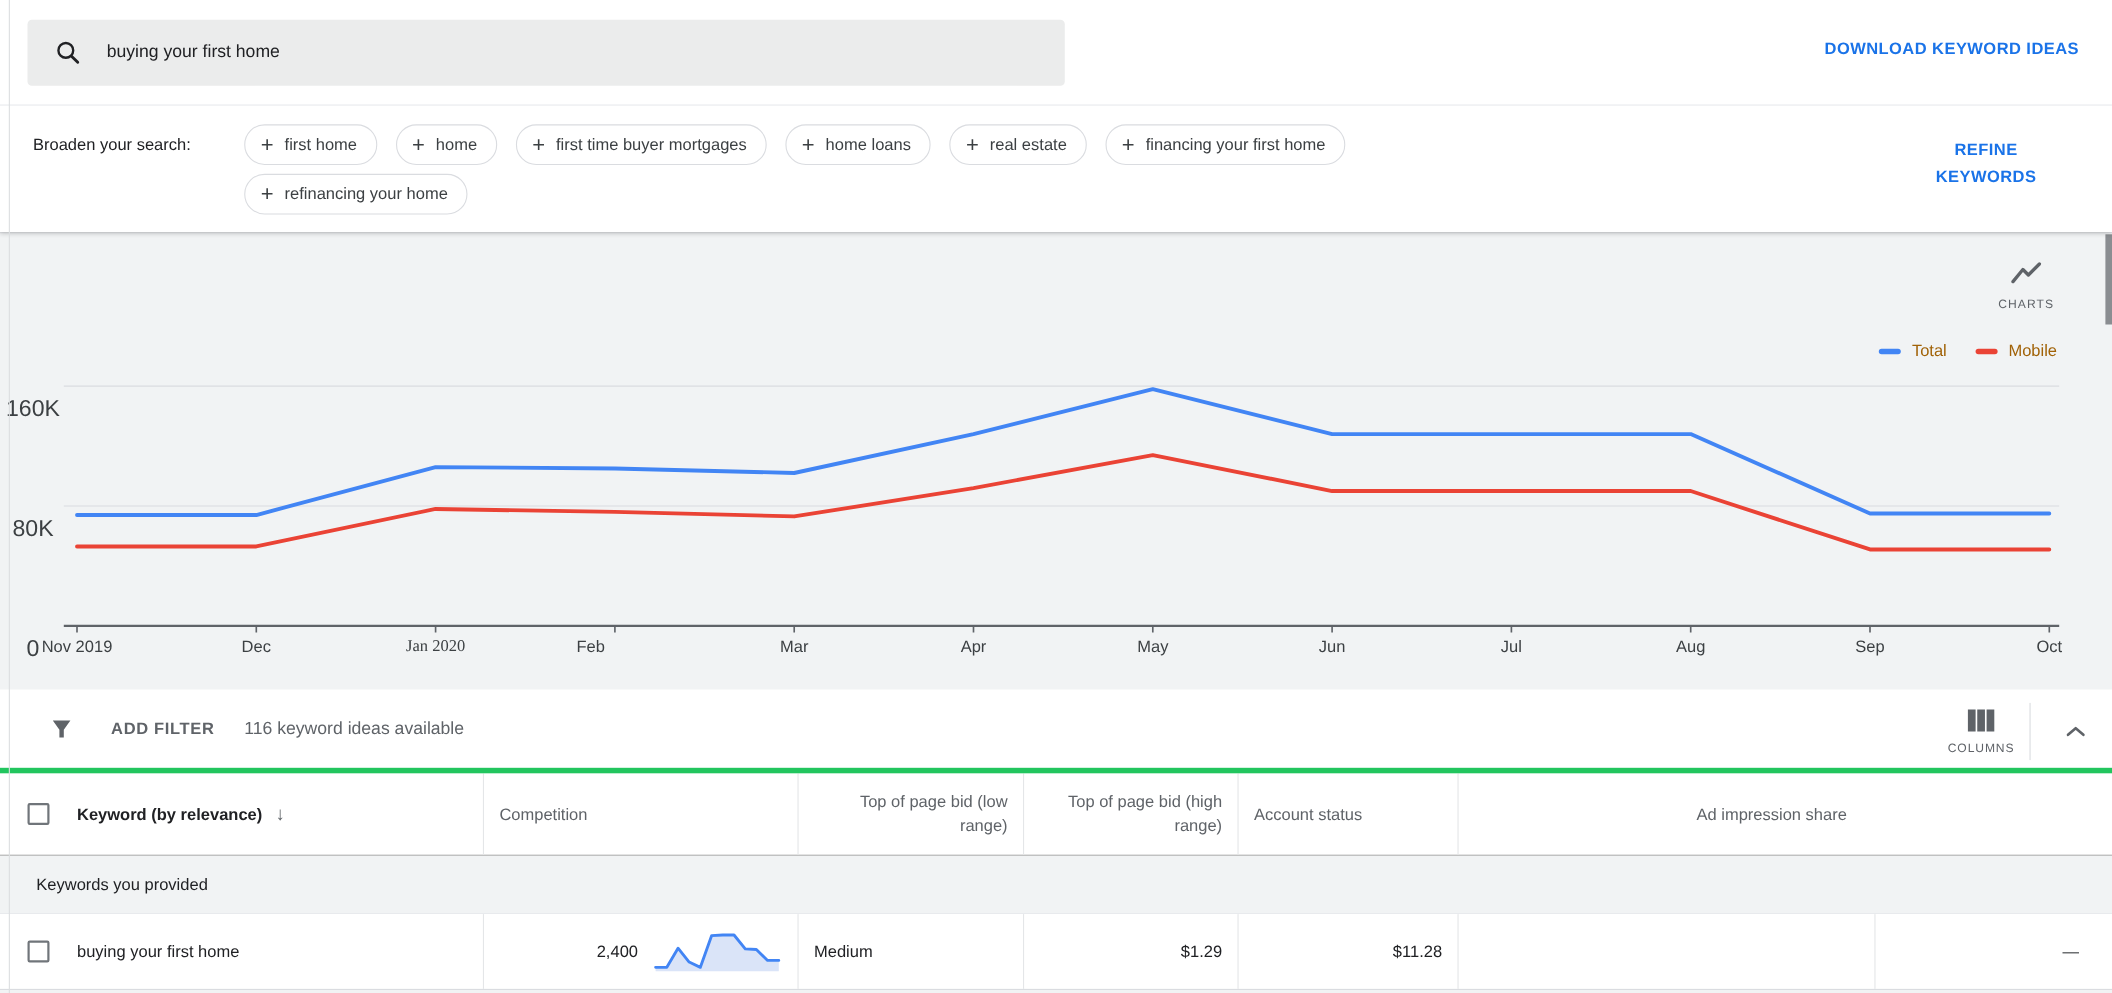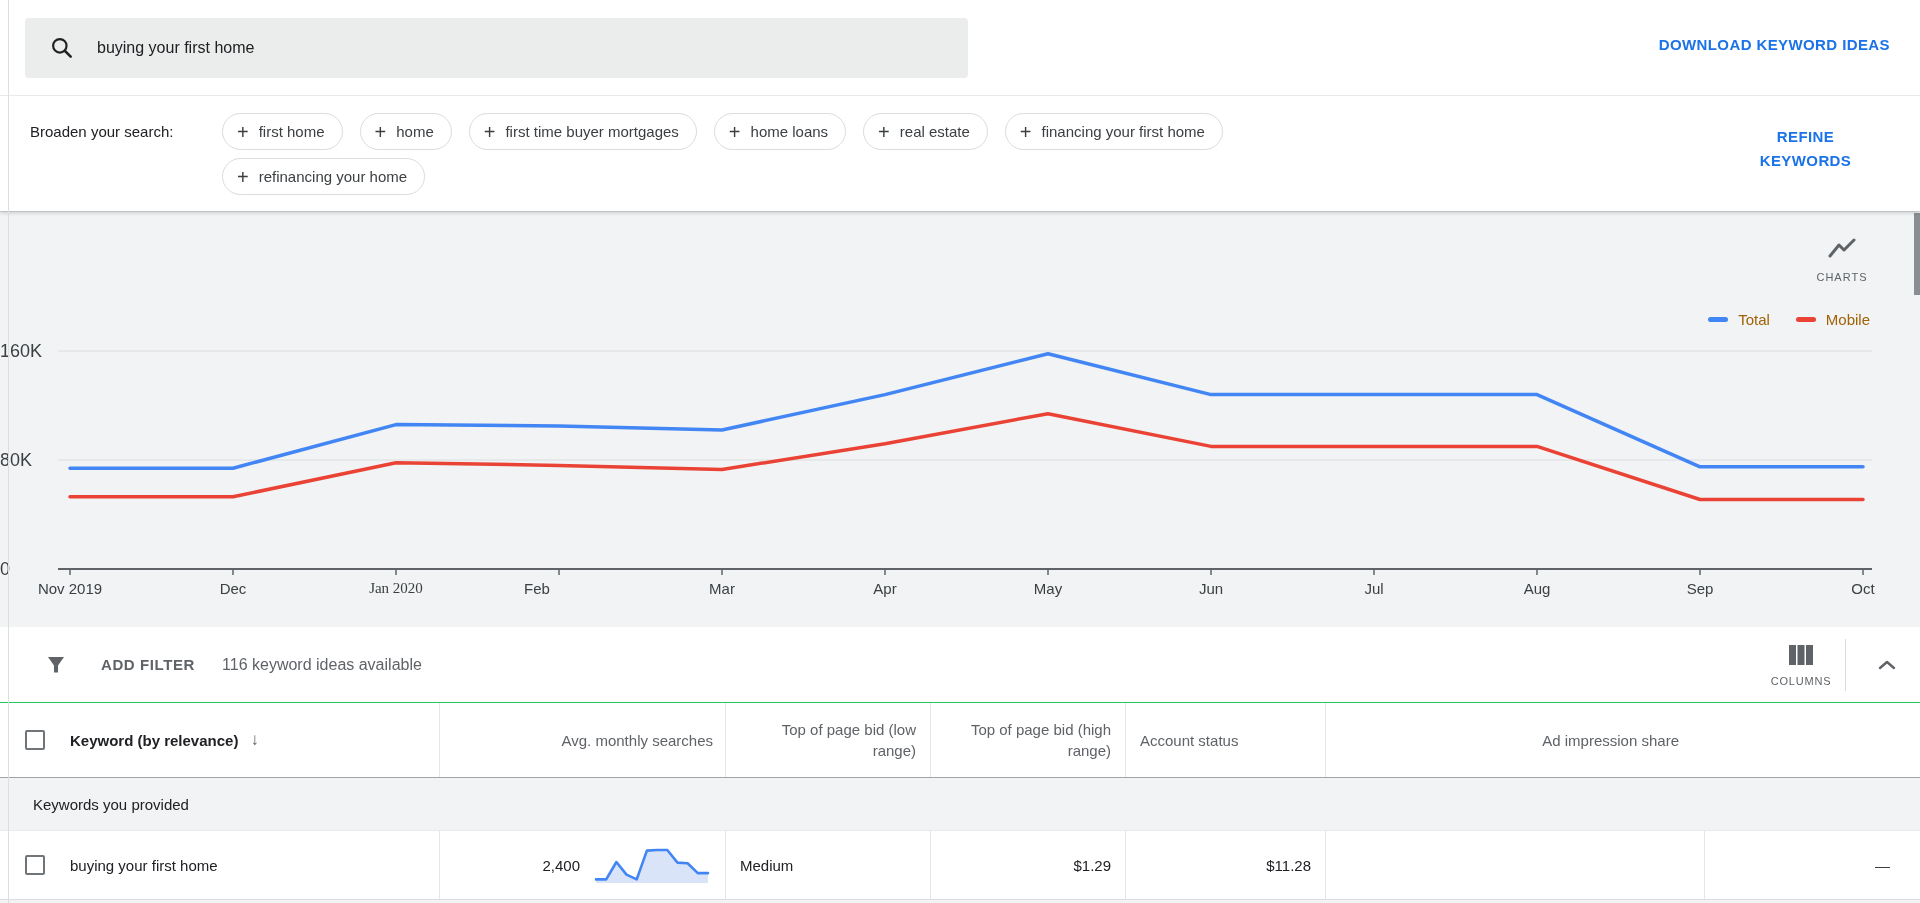--- a/index.html
+++ b/index.html
@@ -32,33 +32,33 @@
   .refine-link { position:absolute; right:52px; top:29px; width:125px; text-align:center;
     color:#1a73e8; font-size:15px; font-weight:bold; letter-spacing:.4px; line-height:24px;
     white-space:pre-line; cursor:pointer; background:none; border:none; font-family:inherit; }
 
   
   .chart-card { position:relative; height:416px; background:#f1f3f4; }
   .chart-svg { position:absolute; left:0; top:0; }
   .grid-line { stroke:#dadce0; stroke-width:1; }
   .axis-line { stroke:#5f6368; stroke-width:2; }
   .tick-line { stroke:#5f6368; stroke-width:1.5; }
-  .y-label { position:absolute; left:0; width:60px; text-align:left; font-size:18px;
-    color:#3c4043; transform:translateY(-50%); }
+  .y-label { position:absolute; left:0; width:60px; text-align:center; font-size:21px;
+    color:#3c4043; transform:translateY(-50%);margin-top:21px; }
   .x-label { position:absolute; top:369px; transform:translateX(-50%); font-size:15px; color:#3c4043; white-space:nowrap; }
   .charts-toggle { position:absolute; right:40px; top:26px; width:76px; text-align:center;
     background:none; border:none; cursor:pointer; font-family:inherit; }
   .charts-caption { margin-top:7px; font-size:11px; letter-spacing:1px; color:#5f6368; }
   .legend { position:absolute; right:50px; top:100px; display:flex; gap:26px; align-items:center; }
   .legend-item { display:flex; align-items:center; gap:10px; font-size:15px; color:#a16207; }
   .legend-dash { width:20px; height:5px; border-radius:2.5px; }
   .scroll-thumb { position:absolute; right:0; top:2px; width:6px; height:82px; background:#8a8d91; }
 
   
-  .filter-bar { position:relative; height:76px; background:#fff; border-bottom:1px solid #22c55e;
+  .filter-bar { position:relative; height:76px; background:#fff; border-bottom:5px solid #22c55e;
     display:flex; align-items:center; }
   .funnel-btn { margin-left:44px; background:none; border:none; cursor:pointer; display:flex; }
   .add-filter { margin-left:33px; background:none; border:none; font-family:inherit; cursor:pointer;
     font-size:15px; font-weight:bold; letter-spacing:.6px; color:#5f6368; }
   .ideas-count { margin-left:27px; font-size:16px; color:#5f6368; }
   .filter-right { position:absolute; right:0; top:0; height:76px; display:flex; align-items:center; }
   .columns-btn { background:none; border:none; cursor:pointer; text-align:center; font-family:inherit;
     width:80px; }
   .columns-caption { margin-top:6px; font-size:11px; letter-spacing:.8px; color:#5f6368; }
   .v-divider { width:1px; height:52px; background:#dadce0; margin:0 8px 0 4px; }
@@ -242,21 +242,21 @@
     </button>
   </div>
 </div>
 
 <div class="tbl-grid tbl-header">
   <div class="th kw-head">
     <span class="checkbox"></span>
     <span class="kw-head-label">Keyword (by relevance)</span>
     <span class="sort-arrow">↓</span>
   </div>
-  <div class="th r th-pad-r">Avg. monthly searches</div>
+  <div class="th th-pad-l">Competition</div>
   <div class="th r">
       <span class="bid-head">Top of page bid (low range)</span>
     </div>
   <div class="th r">
       <span class="bid-head">Top of page bid (high range)</span>
     </div>
   <div class="th th-pad-l">Account status</div>
   <div class="th r adshare-head">Ad impression share</div>
 </div>
 

